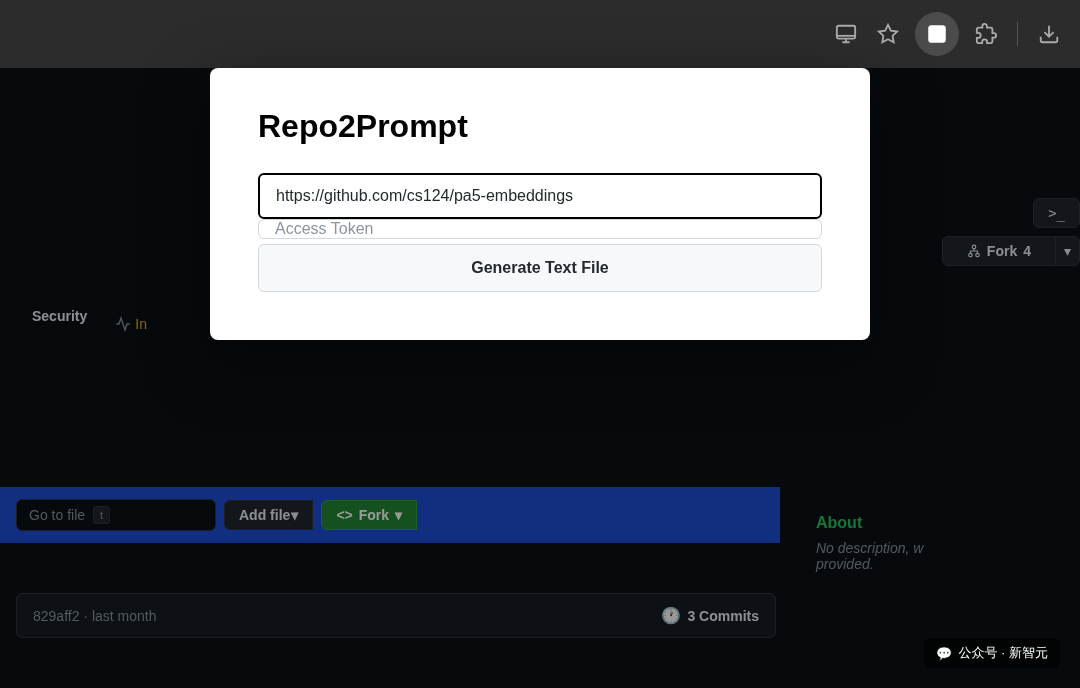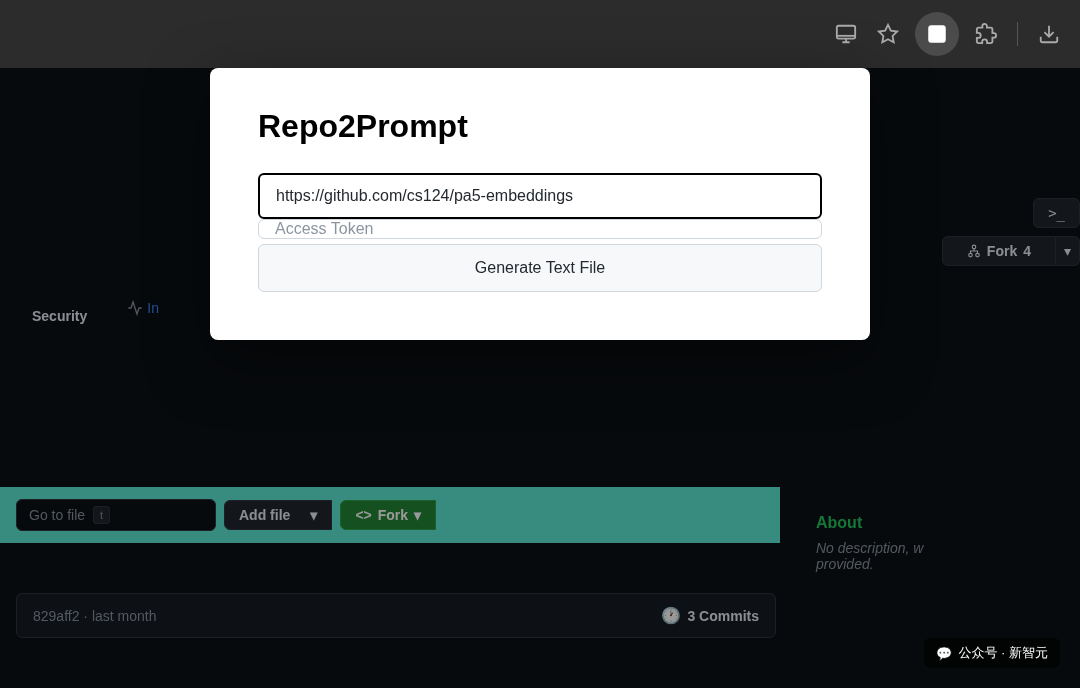--- a/index.html
+++ b/index.html
@@ -175,21 +175,21 @@
     }
 
     .modal-token-input::placeholder {
       color: #8c959f;
     }
 
     .modal-generate-btn {
       width: 100%;
       padding: 14px;
       font-size: 16px;
-      font-weight: 400;
+      font-weight: 700;
       color: #24292f;
       background: #f6f8fa;
       border: 1px solid #d0d7de;
       border-radius: 6px;
       cursor: pointer;
       text-align: center;
     }
   </style>
 </head>
 <body>
@@ -225,23 +225,23 @@
       <path d="M21 15v4a2 2 0 0 1-2 2H5a2 2 0 0 1-2-2v-4"></path>
       <polyline points="7 10 12 15 17 10"></polyline>
       <line x1="12" y1="15" x2="12" y2="3"></line>
     </svg>
   </div>
 </div>
 
 <div class="github-bg">
 
   <div class="gh-left-partial">
-    <div style="display:flex;align-items:flex-start;gap:24px;padding:12px 16px;">
+    <div style="display:flex;align-items:flex-end;gap:12px;padding:12px 16px;">
       <span class="gh-security-tab">Security</span>
-      <span style="display:flex;align-items:center;gap:4px;color:#3b82f6;font-size:14px;">
+      <span style="display:flex;align-items:center;gap:4px;color:#eab308;font-size:14px;">
         <svg width="16" height="16" viewBox="0 0 24 24" fill="none" stroke="#8b949e" stroke-width="2">
           <polyline points="22 12 18 12 15 21 9 3 6 12 2 12"></polyline>
         </svg>
         <span>In</span>
       </span>
     </div>
   </div>
 
   <div style="position:absolute;right:0;top:130px;display:flex;flex-direction:column;align-items:flex-end;gap:8px;z-index:2;">
     <div style="background:#21262d;border:1px solid #30363d;border-radius:6px;color:#e6edf3;padding:6px 14px;font-size:14px;font-family:monospace;cursor:pointer;margin-right:0;">
@@ -255,26 +255,26 @@
           <circle cx="18" cy="19" r="3"></circle>
           <path d="M12 8v4M6 16V12h12v4"></path>
         </svg>
         <span>Fork</span>
         <span>4</span>
       </div>
       <div style="background:#21262d;border:1px solid #30363d;border-left:none;border-radius:0 6px 6px 0;color:#e6edf3;padding:6px 8px;font-size:14px;cursor:pointer;">▾</div>
     </div>
   </div>
 
-  <div style="position:absolute;bottom:145px;left:0;width:780px;display:flex;align-items:center;gap:8px;padding:12px 16px;background:#5eead4;z-index:2;">
+  <div style="position:absolute;bottom:145px;left:0;width:780px;display:flex;align-items:center;gap:8px;padding:12px 16px;background:#1d4ed8;z-index:2;">
     <div style="display:flex;align-items:center;gap:8px;background:#0d1117;border:1px solid #30363d;border-radius:6px;padding:6px 12px;color:#8b949e;font-size:14px;cursor:pointer;flex:1;max-width:200px;">
       <span>Go to file</span>
       <span style="background:#21262d;border:1px solid #30363d;border-radius:3px;padding:2px 6px;font-size:11px;color:#8b949e;">t</span>
     </div>
-    <div style="background:#21262d;border:1px solid #30363d;border-radius:6px 0 0 6px;color:#e6edf3;padding:6px 14px;font-size:14px;font-weight:600;cursor:pointer;display:flex;align-items:center;gap:20px;">
+    <div style="background:#21262d;border:1px solid #30363d;border-radius:6px 0 0 6px;color:#e6edf3;padding:6px 14px;font-size:14px;font-weight:600;cursor:pointer;display:flex;align-items:center;gap:1px;">
       <span>Add file</span>
       <span>▾</span>
     </div>
     <div style="background:#238636;border:1px solid #2ea043;border-radius:6px 0 0 6px;color:#fff;padding:6px 14px;font-size:14px;font-weight:600;cursor:pointer;display:flex;align-items:center;gap:6px;">
       <span>&lt;&gt;</span>
       <span>Fork</span>
       <span>▾</span>
     </div>
   </div>
 

